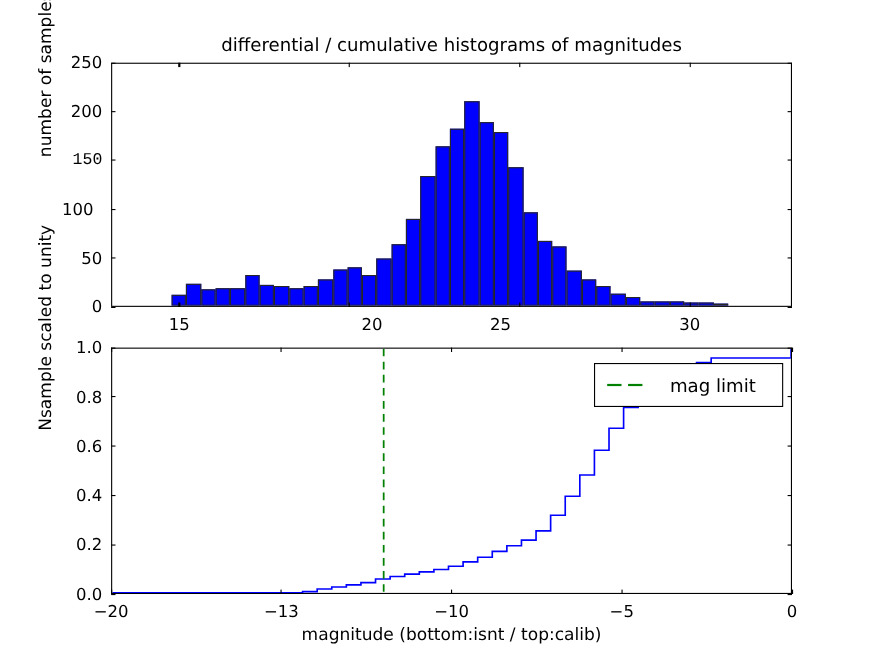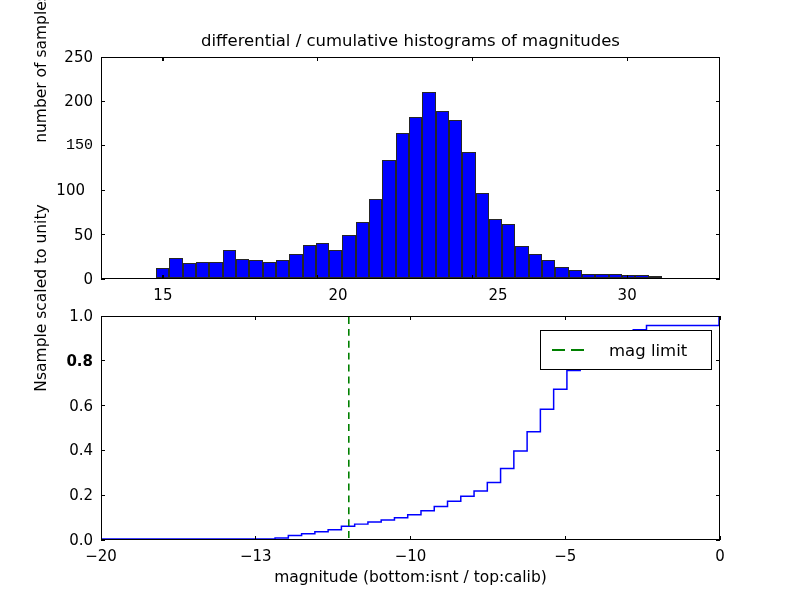--- a/index.html
+++ b/index.html
@@ -182,21 +182,21 @@
       <div class="tick-mark" style="left: 716px; top: 100.9px; width: 4px; height: 1.2px;"></div>
       <div class="tick-label ytick-label" style="left: 41px; top: 48px; width: 52px;">250</div>
       <div class="tick-mark" style="left: 101px; top: 56.5px; width: 4px; height: 1.2px;"></div>
       <div class="tick-mark" style="left: 716px; top: 56.5px; width: 4px; height: 1.2px;"></div>
       <div class="tick-label xtick-label" style="left: 132.9px; top: 286px; width: 60px;">15</div>
       <div class="tick-mark" style="left: 162.4px; top: 275px; width: 1.2px; height: 4px;"></div>
       <div class="tick-mark" style="left: 162.4px; top: 57px; width: 1.2px; height: 4px;"></div>
       <div class="tick-label xtick-label" style="left: 287.65px; top: 286px; width: 60px; text-align: right;">20</div>
       <div class="tick-mark" style="left: 317.15px; top: 275px; width: 1.2px; height: 4px;"></div>
       <div class="tick-mark" style="left: 317.15px; top: 57px; width: 1.2px; height: 4px;"></div>
-      <div class="tick-label xtick-label" style="left: 468px; top: 286px; width: 60px;">25</div>
+      <div class="tick-label xtick-label" style="left: 425px; top: 286px; width: 60px;">25</div>
       <div class="tick-mark" style="left: 471.9px; top: 275px; width: 1.2px; height: 4px;"></div>
       <div class="tick-mark" style="left: 471.9px; top: 57px; width: 1.2px; height: 4px;"></div>
       <div class="tick-label xtick-label" style="left: 597.15px; top: 286px; width: 60px;">30</div>
       <div class="tick-mark" style="left: 626.65px; top: 275px; width: 1.2px; height: 4px;"></div>
       <div class="tick-mark" style="left: 626.65px; top: 57px; width: 1.2px; height: 4px;"></div>
     </div>
 
   <div class="axes" id="ax-bot" style="left:101px; top:316px; width:619px; height:224px;">
     <div class="plot-area">
       <svg class="cum-svg" id="cum-svg" viewBox="0 0 619 224" preserveAspectRatio="none">
@@ -216,21 +216,21 @@
       <div class="tick-mark" style="left: 716px; top: 539.5px; width: 4px; height: 1.2px;"></div>
       <div class="tick-label ytick-label" style="left: 41px; top: 486.2px; width: 52px;">0.2</div>
       <div class="tick-mark" style="left: 101px; top: 494.7px; width: 4px; height: 1.2px;"></div>
       <div class="tick-mark" style="left: 716px; top: 494.7px; width: 4px; height: 1.2px;"></div>
       <div class="tick-label ytick-label" style="left: 41px; top: 441.4px; width: 52px;">0.4</div>
       <div class="tick-mark" style="left: 101px; top: 449.9px; width: 4px; height: 1.2px;"></div>
       <div class="tick-mark" style="left: 716px; top: 449.9px; width: 4px; height: 1.2px;"></div>
       <div class="tick-label ytick-label" style="left: 41px; top: 396.6px; width: 52px;">0.6</div>
       <div class="tick-mark" style="left: 101px; top: 405.1px; width: 4px; height: 1.2px;"></div>
       <div class="tick-mark" style="left: 716px; top: 405.1px; width: 4px; height: 1.2px;"></div>
-      <div class="tick-label ytick-label" style="left: 41px; top: 351.8px; width: 52px; font-weight: bold;">0.8</div>
+      <div class="tick-label ytick-label" style="left: 41px; top: 351.8px; width: 52px;">0.8</div>
       <div class="tick-mark" style="left: 101px; top: 360.3px; width: 4px; height: 1.2px;"></div>
       <div class="tick-mark" style="left: 716px; top: 360.3px; width: 4px; height: 1.2px;"></div>
       <div class="tick-label ytick-label" style="left: 41px; top: 307px; width: 52px;">1.0</div>
       <div class="tick-mark" style="left: 101px; top: 315.5px; width: 4px; height: 1.2px;"></div>
       <div class="tick-mark" style="left: 716px; top: 315.5px; width: 4px; height: 1.2px;"></div>
       <div class="tick-label xtick-label" style="left: 71px; top: 547px; width: 60px;">−20</div>
       <div class="tick-mark" style="left: 100.5px; top: 536px; width: 1.2px; height: 4px;"></div>
       <div class="tick-mark" style="left: 100.5px; top: 316px; width: 1.2px; height: 4px;"></div>
       <div class="tick-label xtick-label" style="left: 225.75px; top: 547px; width: 60px;">−13</div>
       <div class="tick-mark" style="left: 255.25px; top: 536px; width: 1.2px; height: 4px;"></div>

